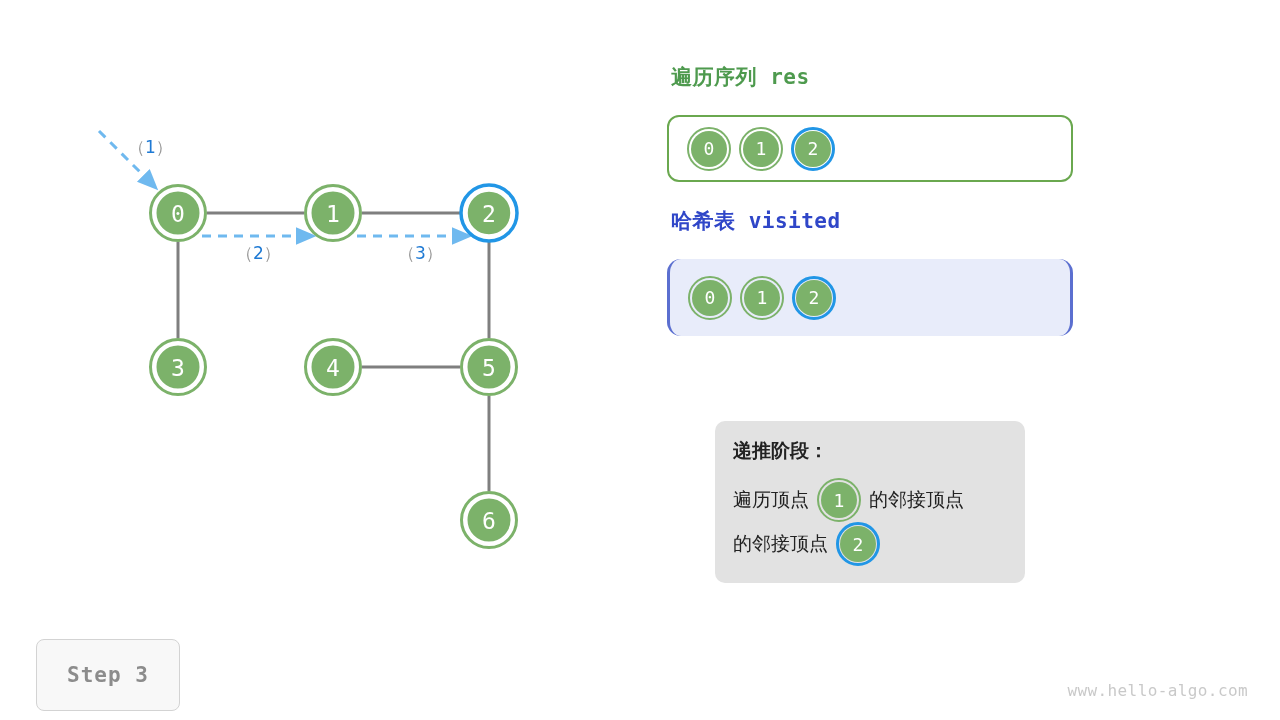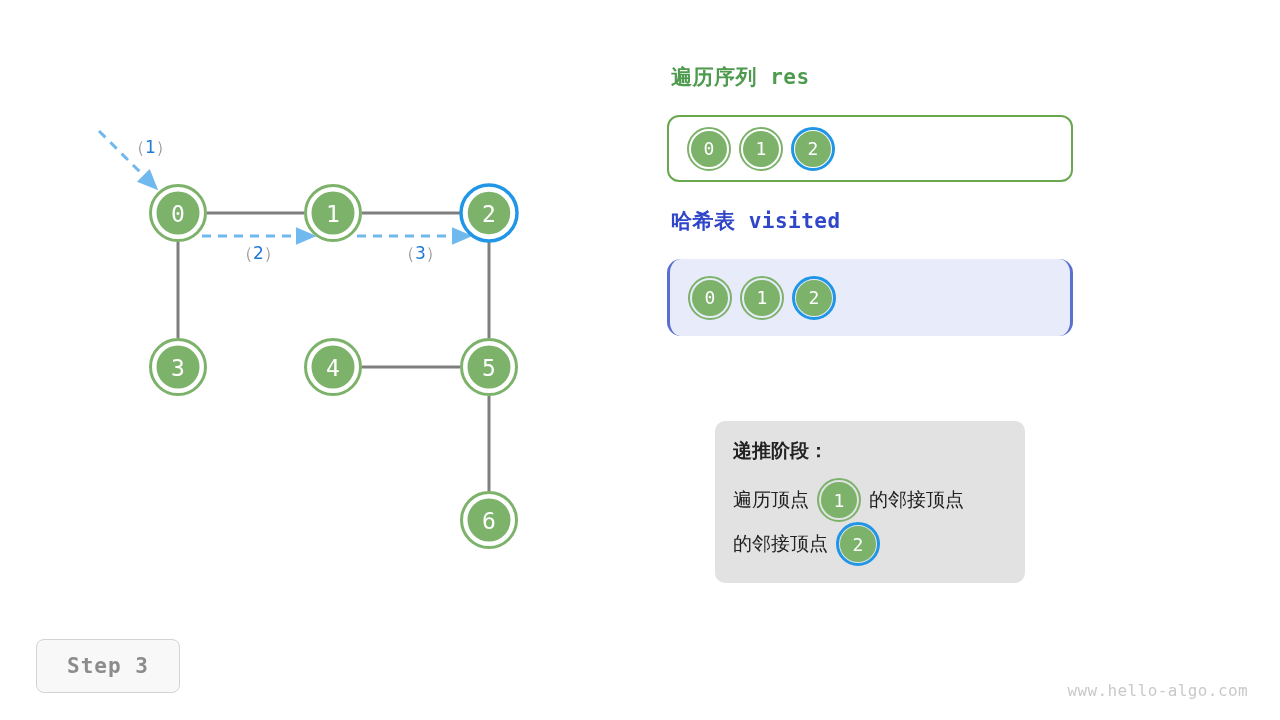--- a/index.html
+++ b/index.html
@@ -180,21 +180,21 @@
   }
   .info-line .seg { white-space: pre; }
   .info-line .chip { margin: 0 4px; }
 
   
   #step-badge {
     position: absolute;
     left: 36px;
     top: 639px;
     width: 144px;
-    height: 54px;
+    height: 72px;
     box-sizing: border-box;
     border: 1px solid #d3d3d3;
     border-radius: 8px;
     background: #f8f8f8;
     display: flex;
     align-items: center;
     justify-content: center;
     color: #8c8c8c;
     font-family: "DejaVu Sans Mono", "Liberation Mono", monospace;
     font-size: 21px;

